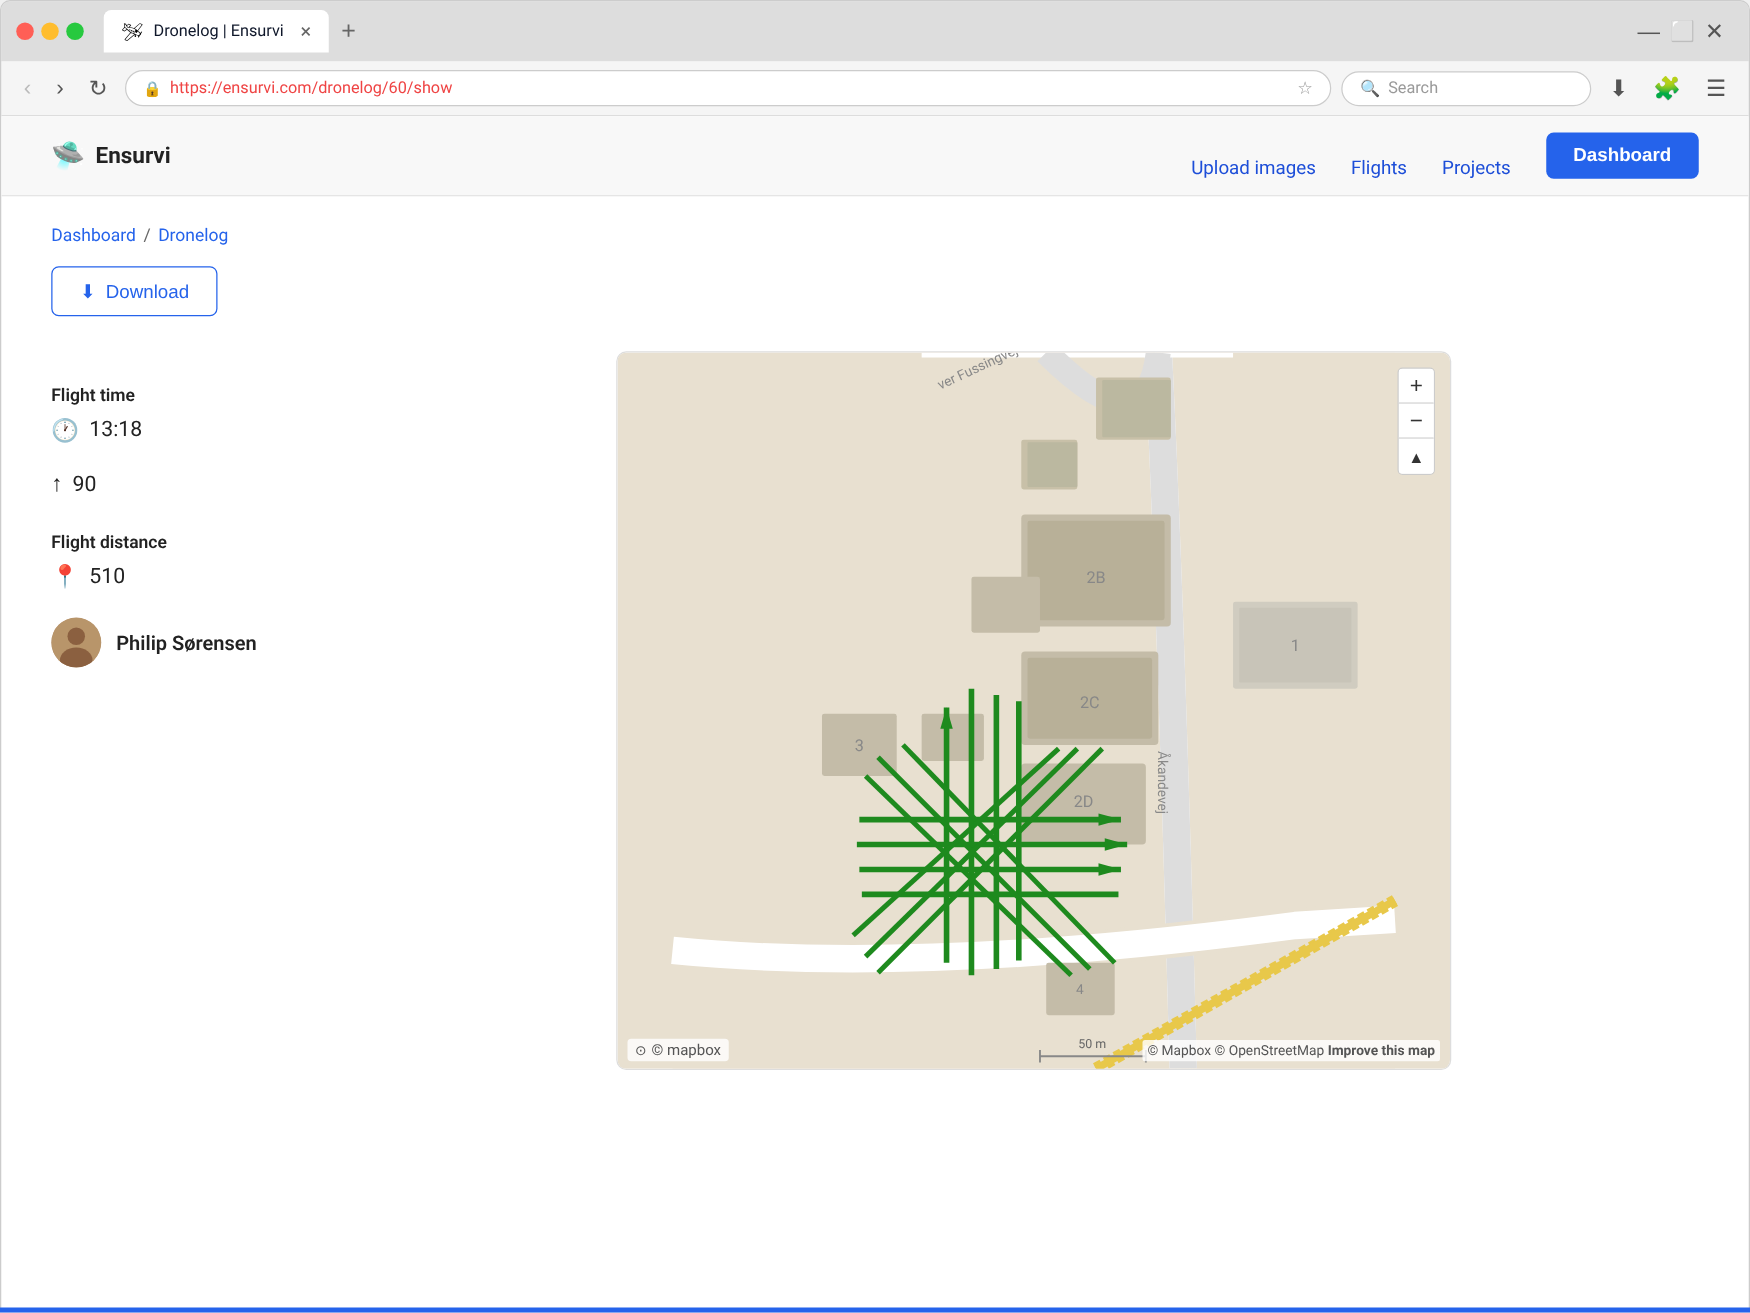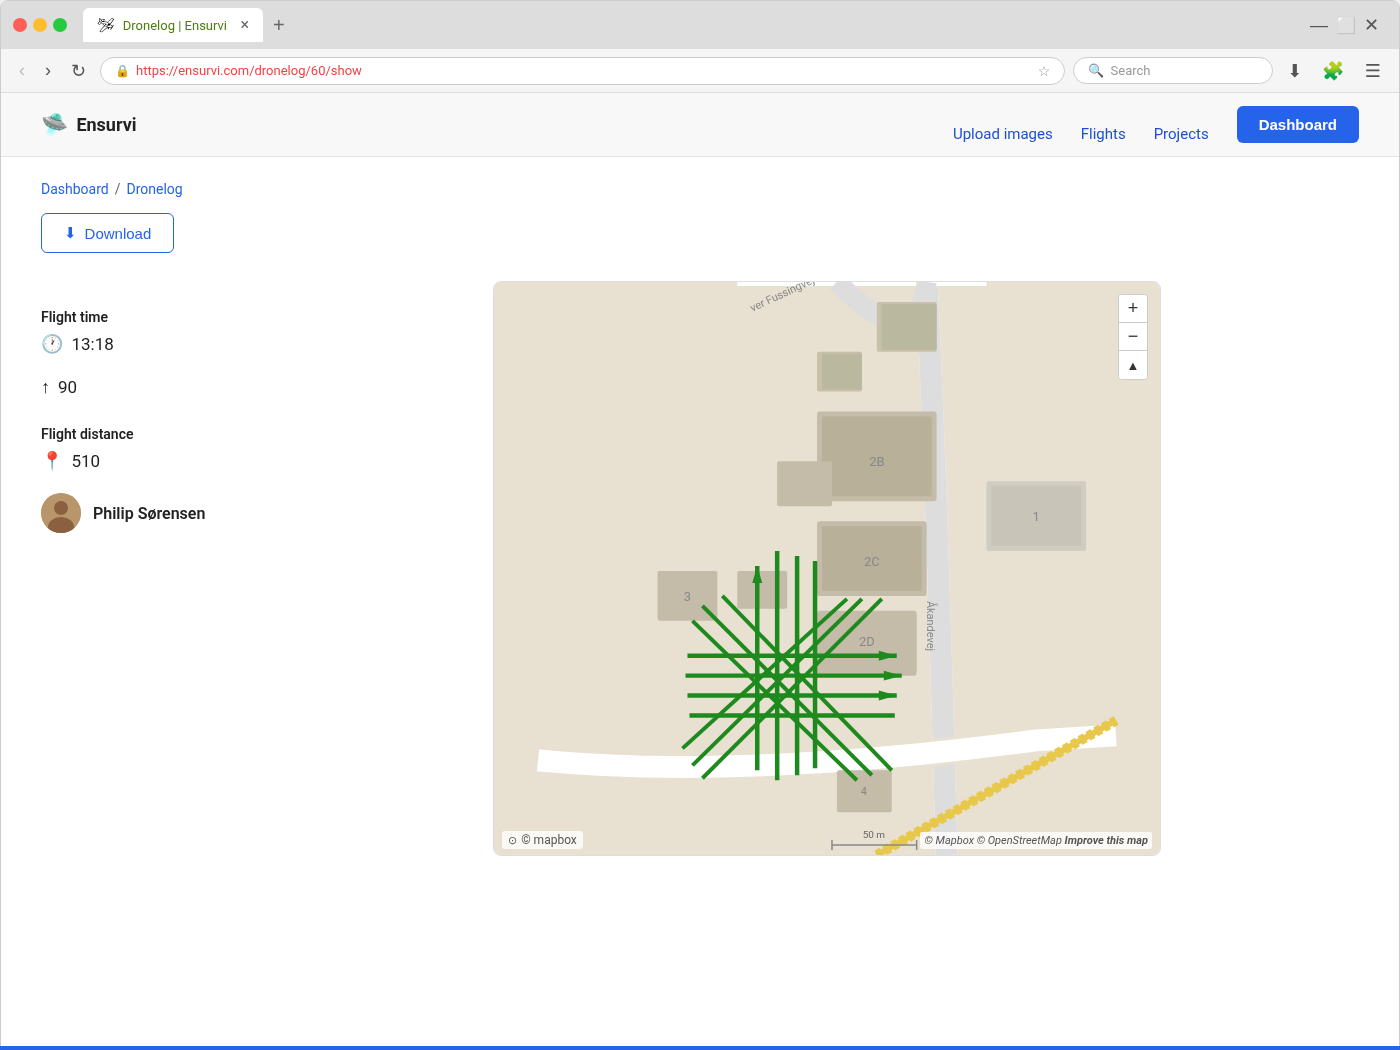--- a/index.html
+++ b/index.html
@@ -9,21 +9,21 @@
     .browser-chrome { background: #e8e8e8; border-radius: 8px 8px 0 0; overflow: hidden; width: 1400px; height: 1050px; display: flex; flex-direction: column; border: 1px solid #ccc; }
     .browser-titlebar { background: #ddd; height: 48px; display: flex; align-items: center; padding: 0 12px; gap: 8px; }
     .browser-controls { display: flex; gap: 6px; }
     .browser-btn { width: 14px; height: 14px; border-radius: 50%; border: none; cursor: pointer; }
     .btn-close { background: #ff5f56; }
     .btn-min { background: #ffbd2e; }
     .btn-max { background: #27c93f; }
     .tab-bar { display: flex; align-items: center; flex: 1; margin-left: 8px; gap: 4px; }
     .tab { background: #fff; border-radius: 6px 6px 0 0; padding: 6px 14px; font-size: 13px; display: flex; align-items: center; gap: 8px; min-width: 180px; height: 34px; }
     .tab-icon { font-size: 14px; }
-    .tab-title { font-size: 13px; color: #4d7c0f; flex: 1; }
+    .tab-title { font-size: 13px; color: #0f172a; flex: 1; }
     .tab-close { color: #666; font-size: 16px; cursor: pointer; line-height: 1; }
     .tab-new { background: none; border: none; font-size: 20px; color: #666; cursor: pointer; padding: 0 6px; }
 
     .browser-toolbar { background: #f5f5f5; height: 44px; display: flex; align-items: center; padding: 0 12px; gap: 8px; border-bottom: 1px solid #ddd; }
     .nav-btn { background: none; border: none; font-size: 18px; color: #555; cursor: pointer; padding: 4px 6px; border-radius: 4px; }
     .nav-btn.disabled { color: #bbb; cursor: default; }
     .address-bar { flex: 1; background: #fff; border: 1px solid #ccc; border-radius: 20px; padding: 5px 14px; font-size: 13px; color: #444; display: flex; align-items: center; gap: 6px; }
     .address-bar-lock { font-size: 12px; color: #666; }
     .address-bar-url { flex: 1; color: #ef4444; font-size: 13px; }
     .address-bar-star { color: #999; font-size: 14px; }
@@ -65,21 +65,21 @@
     
     .map-container { border-radius: 8px; overflow: hidden; border: 1px solid #ddd; position: relative; height: 575px; }
     .map-bg { width: 100%; height: 100%; background: #e8e0d0; position: relative; overflow: hidden; }
 
     
     .map-controls { position: absolute; top: 12px; right: 12px; display: flex; flex-direction: column; border: 1px solid #ccc; border-radius: 4px; overflow: hidden; background: #fff; z-index: 10; }
     .map-ctrl-btn { background: #fff; border: none; width: 28px; height: 28px; cursor: pointer; font-size: 18px; display: flex; align-items: center; justify-content: center; border-bottom: 1px solid #ccc; color: #333; }
     .map-ctrl-btn:last-child { border-bottom: none; }
 
     
-    .map-attribution { position: absolute; bottom: 6px; right: 8px; font-size: 11px; color: #555; background: rgba(255,255,255,0.8); padding: 2px 4px; border-radius: 2px; font-style: italic; }
+    .map-attribution { position: absolute; bottom: 6px; right: 8px; font-size: 11px; color: #555; background: rgba(255,255,255,0.8); padding: 2px 4px; border-radius: 2px; }
     .map-logo { position: absolute; bottom: 6px; left: 8px; display: flex; align-items: center; gap: 4px; font-size: 12px; color: #555; background: rgba(255,255,255,0.8); padding: 2px 6px; border-radius: 3px; }
 
     
     .map-svg { position: absolute; top: 0; left: 0; width: 100%; height: 100%; }
   </style>
 </head>
 <body>
 
 <div class="browser-chrome">
 

